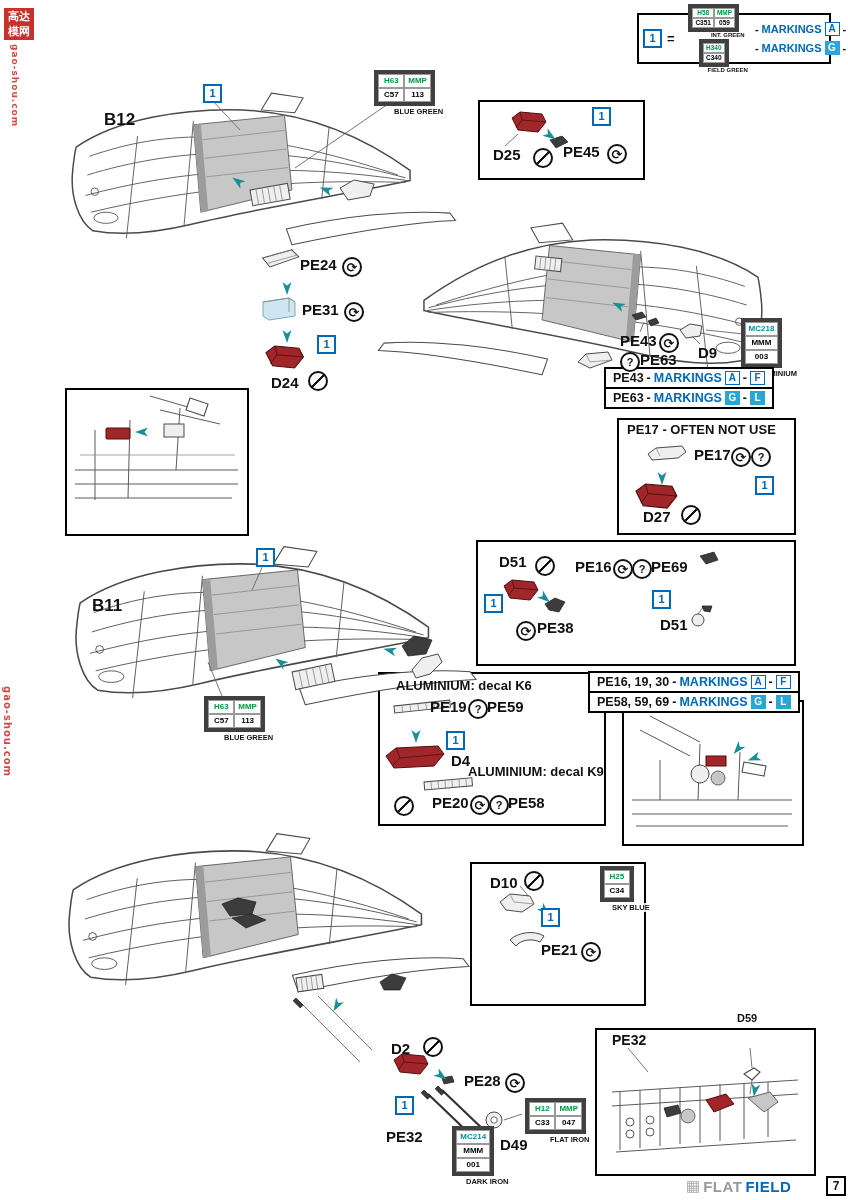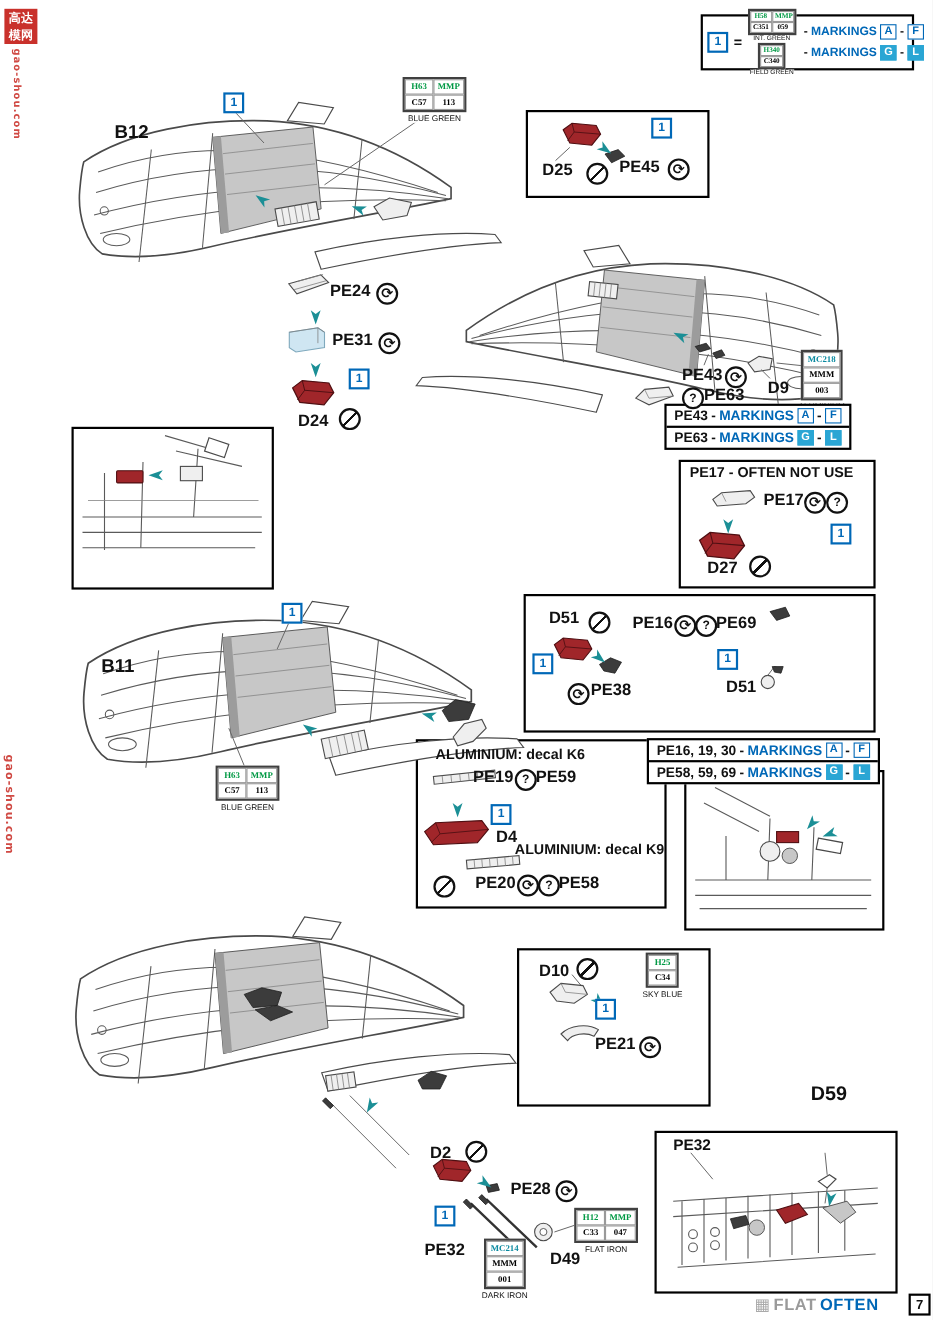--- a/index.html
+++ b/index.html
@@ -28,27 +28,27 @@
   .lb{display:inline-block;min-width:11px;text-align:center;border:1.5px solid;font-weight:700;
       font-size:10px;line-height:12px;padding:0 1px;}
   .lb.af{color:#0068b7;border-color:#0068b7;background:#fff;}
   .lb.gl{color:#fff;border-color:#2aa6d4;background:#2aa6d4;}
   .mwrap{position:absolute;border:2px solid #000;background:#fff;z-index:3;width:max-content;}
   .mrow{display:flex;align-items:center;gap:3px;padding:2px 7px;font-weight:700;font-size:12.5px;white-space:nowrap;}
   .mrow + .mrow{border-top:2px solid #000;}
   
   .paint{position:absolute;display:flex;flex-direction:column;align-items:center;z-index:3;}
   .paint.inline{position:static;}
-  .pgrid{display:grid;grid-template-columns:auto auto;border:2px solid #404040;background:#fff;font-family:Liberation Serif, serif;}
+  .pgrid{display:grid;grid-template-columns:auto auto;border:4px solid #404040;background:#fff;}
   .pgrid.one{grid-template-columns:auto;}
   .pc{font-size:8px;font-weight:700;line-height:10px;padding:1px 3px;border:0.5px solid #999;
       color:#000;text-align:center;min-width:18px;}
   .pc.g{color:#009944;}
   .pc.t{color:#0a8aa0;}
-  .pcap{font-size:7.5px;font-weight:400;margin-top:1px;text-align:left;background:rgba(255,255,255,.85);white-space:nowrap;}
+  .pcap{font-size:7.5px;font-weight:700;margin-top:1px;text-align:left;background:rgba(255,255,255,.85);white-space:nowrap;margin-left:28px;}
   .sm .pc{font-size:6.5px;line-height:8px;padding:0 2px;min-width:14px;}
   .sm .pcap{font-size:6px;margin-top:0;}
   
   .wlogo{position:absolute;left:4px;top:8px;width:30px;height:32px;background:#c9312b;color:#fff;
          font:700 11px/15px "DejaVu Sans",sans-serif;text-align:center;z-index:3;display:flex;
          flex-direction:column;justify-content:center;}
   .wsite{position:absolute;color:#d04a44;font:700 9px "DejaVu Sans",sans-serif;writing-mode:vertical-rl;
          letter-spacing:1px;z-index:3;}
   .hslogo{position:absolute;display:flex;align-items:center;gap:3px;font-weight:700;font-size:15px;z-index:3;}
   .hsicon{color:#aaa;font-size:15px;font-family:"DejaVu Sans",sans-serif;}
@@ -526,22 +526,22 @@
     <div class="pgrid">
       <span class="pc g">H12</span>
       <span class="pc g">MMP</span>
       <span class="pc">C33</span>
       <span class="pc">047</span>
     </div>
     <div class="pcap">FLAT IRON</div>
   </div>
 
   <span class="lbl" style="left:612px;top:1032px;font-size:14px">PE32</span>
-  <span class="lbl" style="left:737px;top:984px;font-size:18px">D59</span>
+  <span class="lbl" style="left:737px;top:1012px;font-size:11px">D59</span>
 
   <div class="hslogo" style="left:686px;top:1177px">
     <span class="hsicon">▦</span>
     <span class="hsh">FLAT</span>
-    <span class="hss">OFTEN</span>
+    <span class="hss">FIELD</span>
   </div>
   <div class="pagebox" style="left:826px;top:1176px">7</div>
 
 </div>
 
 </body></html>

